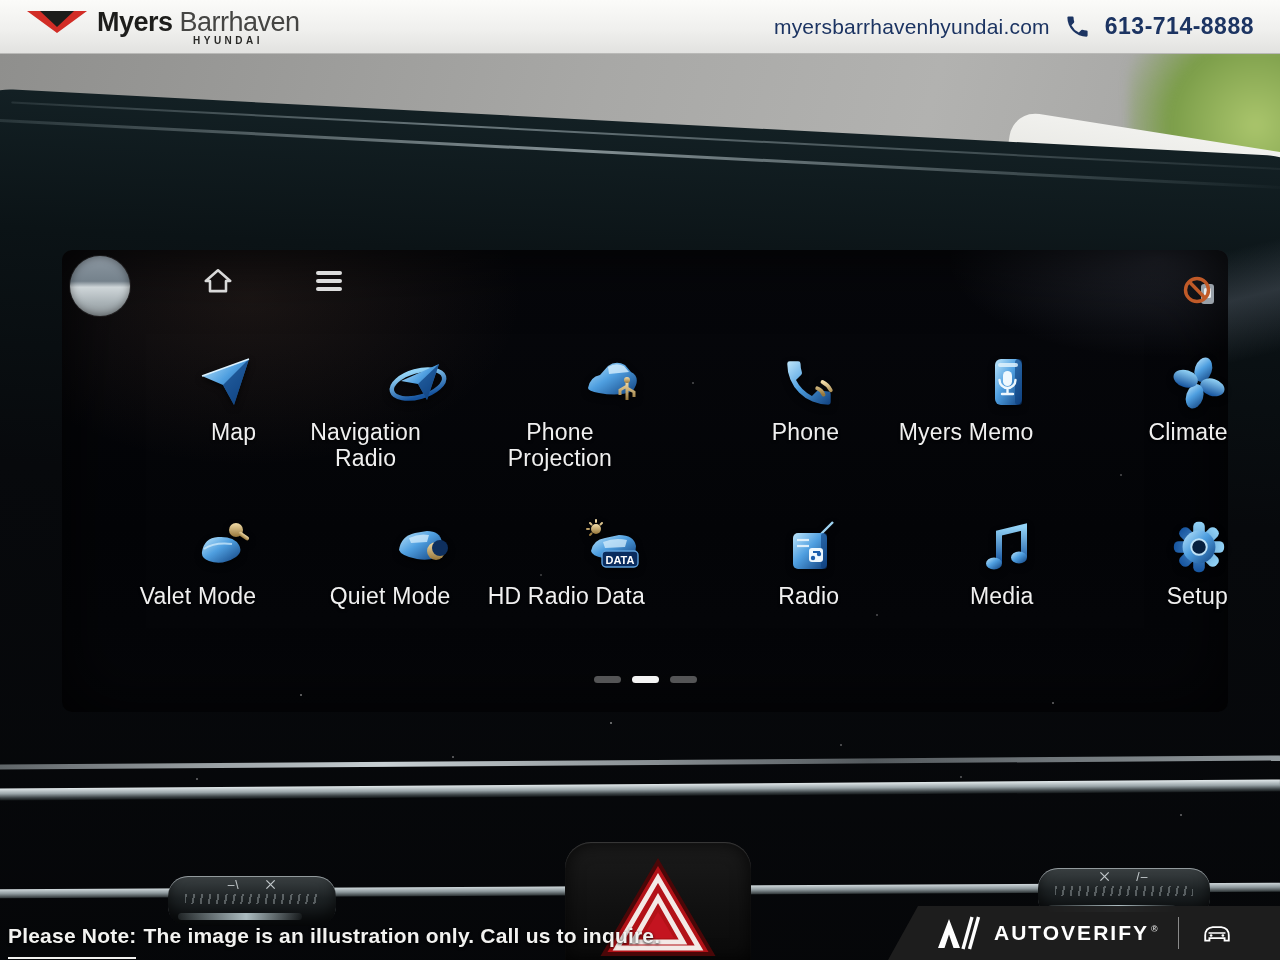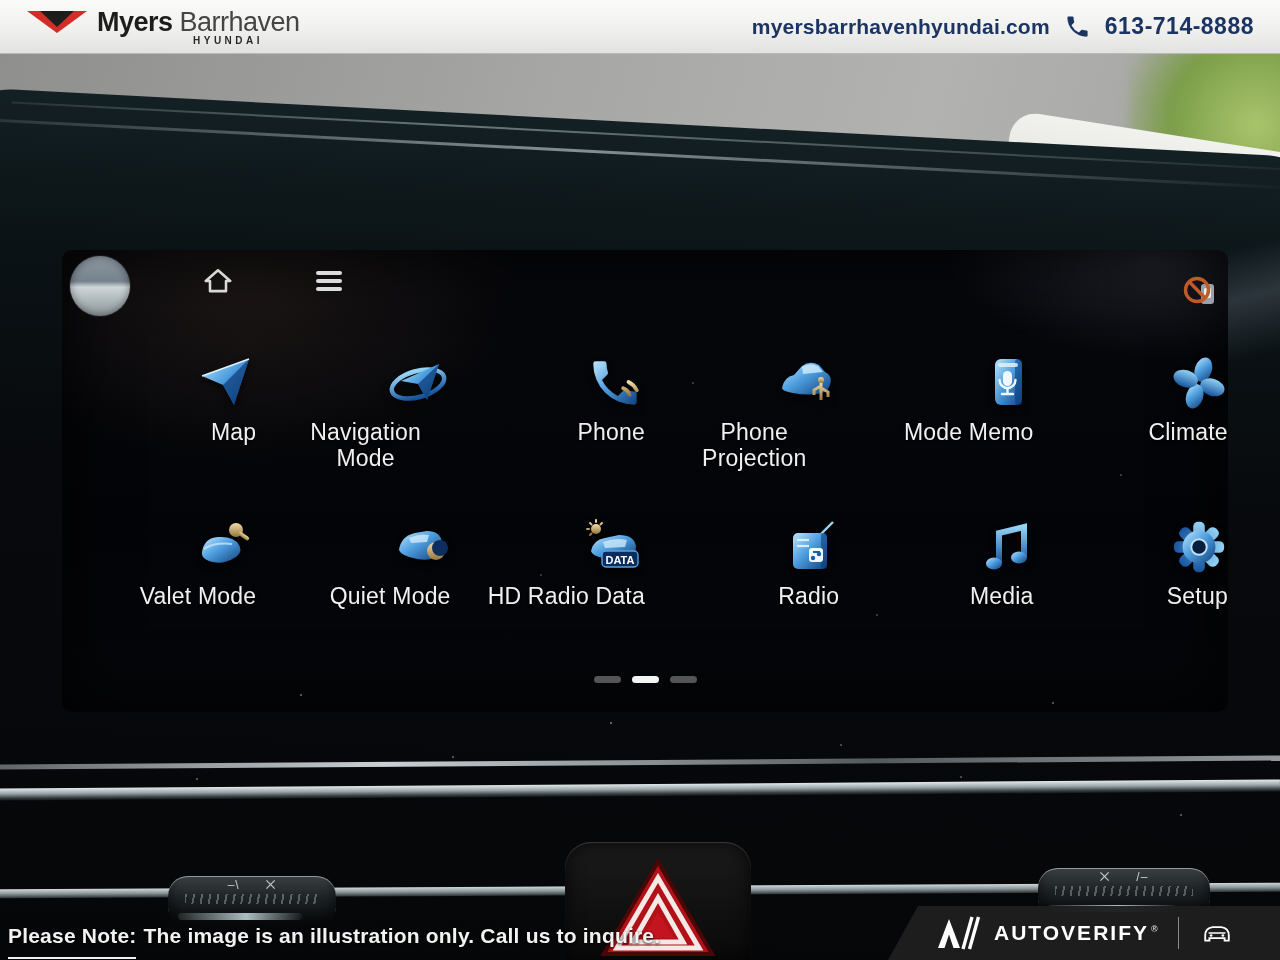--- a/index.html
+++ b/index.html
@@ -16,21 +16,21 @@
     border-bottom:1px solid #b9b9b7;
     display:flex; align-items:center; justify-content:space-between;
     padding:0 26px;
   }
   .hdr-logo { display:flex; align-items:flex-start; gap:9px; }
   .hdr-logo .mword { font-size:27px; line-height:30px; color:#1d1d1b; letter-spacing:-.5px; }
   .hdr-logo .mword b { font-weight:700; }
   .hdr-logo .mword .sec { font-weight:400; color:#454543; }
   .hdr-sub { font-size:10px; letter-spacing:3.5px; color:#2a2a28; font-weight:700; margin-left:96px; margin-top:-2px; }
   .hdr-right { display:flex; align-items:center; gap:14px; color:#1c3462; }
-  .hdr-web { font-size:21px; font-weight:700; letter-spacing:.2px; }
+  .hdr-web { font-size:21px; font-weight:400; letter-spacing:.2px; }
   .hdr-tel { font-size:23px; font-weight:700; letter-spacing:.5px; }
 
   
   .photo { position:absolute; left:0; top:54px; width:1280px; height:906px; overflow:hidden;
     background:linear-gradient(105deg,#8f8f8d 0%,#a8a8a6 40%,#b2b2b0 62%,#9a9a98 100%); }
   .foliage { position:absolute; left:1128px; top:-6px; width:170px; height:220px; z-index:1;
     background:radial-gradient(circle at 75% 35%, #aac56c 0%, #7b9d49 45%, rgba(110,140,60,0) 74%);
     filter:blur(5px); }
   .dash-wedge { position:absolute; left:1000px; top:80px; width:320px; height:150px; z-index:1;
     transform:rotate(9deg); border-radius:26px;
@@ -215,55 +215,55 @@
         <div class="lbl">Map</div>
       </div>
       <div class="tile">
         <div class="ic">
           <svg width="66" height="58" viewBox="0 0 66 58">
             <ellipse cx="33" cy="30" rx="27" ry="13" fill="none" stroke="url(#gB2)" stroke-width="4.5" transform="rotate(-16 33 30)"></ellipse>
             <polygon points="16,27 54,10 42,46 33,30" fill="url(#gB)"></polygon>
             <polygon points="54,10 42,46 33,30" fill="#0d3f7e" opacity=".72"></polygon>
           </svg>
         </div>
-        <div class="lbl">Navigation Mode</div>
-      </div>
-      <div class="tile">
-        <div class="ic">
-          <svg width="60" height="58" viewBox="0 0 24 24">
-            <path d="M6.62,10.79a15.05,15.05,0,0,0,6.59,6.59l2.2-2.2a1,1,0,0,1,1-.25,11.36,11.36,0,0,0,3.57.57,1,1,0,0,1,1,1V20a1,1,0,0,1-1,1A17,17,0,0,1,3,4,1,1,0,0,1,4,3H7.5a1,1,0,0,1,1,1,11.36,11.36,0,0,0,.57,3.57,1,1,0,0,1-.25,1Z" fill="url(#gB)"></path>
-            <path d="M15.4,14.2a4.5,4.5 0 0 1 2.6,2.6 M17.6,11.6a7.5,7.5 0 0 1 3.4,3.4" stroke="url(#gGold)" stroke-width="1.6" fill="none" stroke-linecap="round"></path>
-          </svg>
-        </div>
-        <div class="lbl">Phone</div>
+        <div class="lbl">Navigation Radio</div>
       </div>
       <div class="tile">
         <div class="ic">
           <svg width="64" height="58" viewBox="0 0 64 58">
             <path d="M7,34 Q9,23 19,21 L27,12 Q35,6 44,11 L50,18 Q58,22 55,31 L52,37 Q38,43 18,39 Q7,37 7,34 Z" fill="url(#gB)"></path>
             <path d="M27,13 Q35,8 43,12 L48,18 L28,20 Z" fill="#d5eefc" opacity=".8"></path>
             <g stroke="url(#gGold)" stroke-width="3" fill="none">
               <path d="M46,28 L46,46 M46,32 L39,36 L39,41 M46,34 L53,38 L53,43"></path>
             </g>
             <circle cx="46" cy="26" r="3" fill="url(#gGold)"></circle>
           </svg>
         </div>
         <div class="lbl">Phone Projection</div>
       </div>
       <div class="tile">
         <div class="ic">
+          <svg width="60" height="58" viewBox="0 0 24 24">
+            <path d="M6.62,10.79a15.05,15.05,0,0,0,6.59,6.59l2.2-2.2a1,1,0,0,1,1-.25,11.36,11.36,0,0,0,3.57.57,1,1,0,0,1,1,1V20a1,1,0,0,1-1,1A17,17,0,0,1,3,4,1,1,0,0,1,4,3H7.5a1,1,0,0,1,1,1,11.36,11.36,0,0,0,.57,3.57,1,1,0,0,1-.25,1Z" fill="url(#gB)"></path>
+            <path d="M15.4,14.2a4.5,4.5 0 0 1 2.6,2.6 M17.6,11.6a7.5,7.5 0 0 1 3.4,3.4" stroke="url(#gGold)" stroke-width="1.6" fill="none" stroke-linecap="round"></path>
+          </svg>
+        </div>
+        <div class="lbl">Phone</div>
+      </div>
+      <div class="tile">
+        <div class="ic">
           <svg width="52" height="58" viewBox="0 0 52 58">
             <rect x="13" y="5" width="27" height="46" rx="6" fill="url(#gB)"></rect>
             <rect x="33" y="5" width="7" height="46" rx="3.5" fill="#0d3f7e" opacity=".6"></rect>
             <rect x="16" y="9" width="20" height="4" rx="2" fill="#dff2fd" opacity=".85"></rect>
             <rect x="21" y="17" width="9" height="15" rx="4.5" fill="#eef8fe"></rect>
             <path d="M17.5,26 a8,8 0 0 0 16,0 M25.5,34 L25.5,40 M20,40 L31,40" stroke="#eef8fe" stroke-width="2.4" fill="none" stroke-linecap="round"></path>
           </svg>
         </div>
-        <div class="lbl">Mode Memo</div>
+        <div class="lbl">Myers Memo</div>
       </div>
       <div class="tile">
         <div class="ic">
           <svg width="58" height="58" viewBox="0 0 58 58">
             <g transform="translate(29,29) rotate(18)">
               <ellipse cx="0" cy="-14" rx="8.5" ry="12.5" fill="url(#gB)"></ellipse>
               <ellipse cx="14" cy="0" rx="12.5" ry="8.5" fill="url(#gB2)"></ellipse>
               <ellipse cx="0" cy="14" rx="8.5" ry="12.5" fill="url(#gB)"></ellipse>
               <ellipse cx="-14" cy="0" rx="12.5" ry="8.5" fill="url(#gB2)"></ellipse>
             </g>

